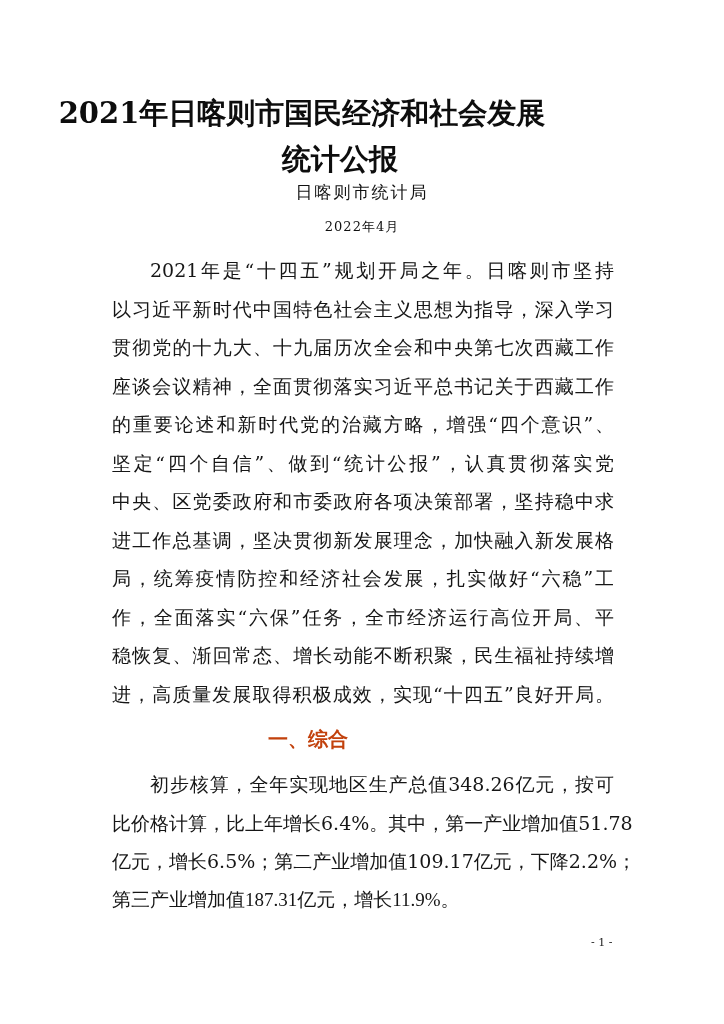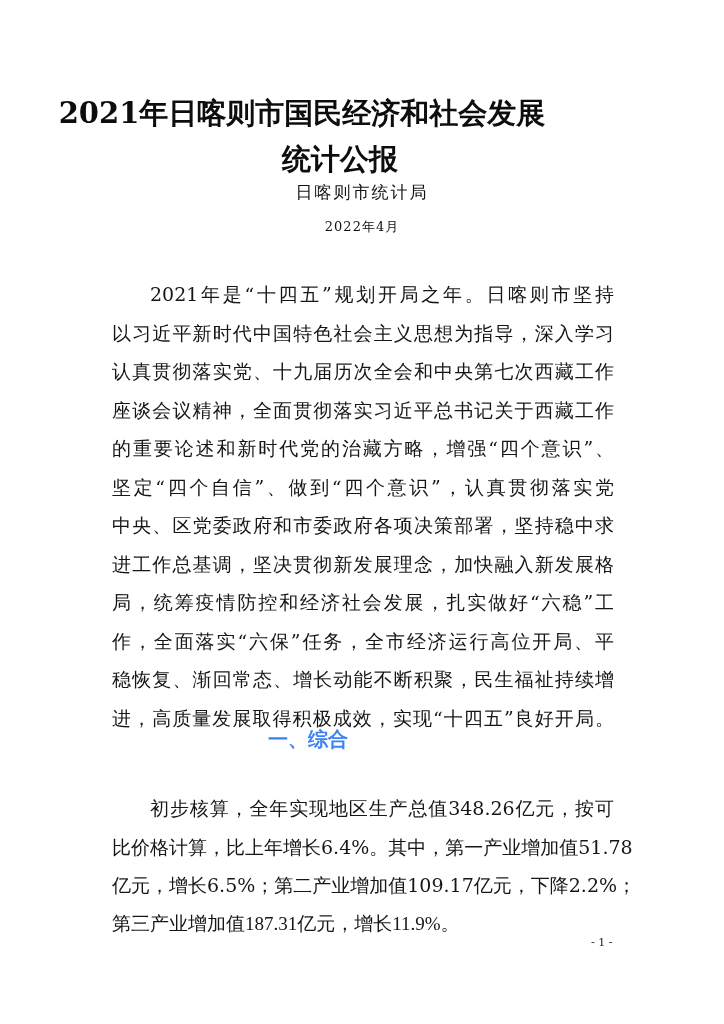--- a/index.html
+++ b/index.html
@@ -55,41 +55,40 @@
     .line {
       position: absolute;
       left: 112px;
       width: 502px;
       font-size: 19px;
       line-height: 24px;
       white-space: nowrap;
       text-align: justify;
       text-align-last: justify;
       color: #161616;
-      margin-top: 24px;
     }
     .line.indent {
       left: 150px;
       width: 464px;
     }
     .line.last {
       text-align-last: left;
       text-align: center;
       font-family: Liberation Serif, serif;
     }
     .section-head {
       position: absolute;
       left: 0; top: 726px;
       width: 616px;
       text-align: center;
       font-weight: bold;
       font-size: 20px;
       line-height: 26px;
       font-family: "DejaVu Sans", "Liberation Sans", sans-serif;
-      color: #3b82f6;
+      color: #c2410c;
     }
     .page-number {
       position: absolute;
       left: 591px; top: 936px;
       font-size: 11px;
       line-height: 14px;
       color: #222222;
     }
   </style>
 </head>
@@ -98,24 +97,24 @@
 <div class="page">
 
   <div class="title l1">2021年日喀则市国民经济和社会发展</div>
   <div class="title l2">统计公报</div>
   <div class="author">日喀则市统计局</div>
   <div class="date">2022年4月</div>
 
   <div>
     <div class="line indent" style="top:258px">2021年是“十四五”规划开局之年。日喀则市坚持</div>
     <div class="line" style="top:297px">以习近平新时代中国特色社会主义思想为指导，深入学习</div>
-    <div class="line" style="top:335px">认真贯彻落实党、十九届历次全会和中央第七次西藏工作</div>
+    <div class="line" style="top:335px">贯彻党的十九大、十九届历次全会和中央第七次西藏工作</div>
     <div class="line" style="top:374px">座谈会议精神，全面贯彻落实习近平总书记关于西藏工作</div>
     <div class="line" style="top:412px">的重要论述和新时代党的治藏方略，增强“四个意识”、</div>
-    <div class="line" style="top:451px">坚定“四个自信”、做到“四个意识”，认真贯彻落实党</div>
+    <div class="line" style="top:451px">坚定“四个自信”、做到“统计公报”，认真贯彻落实党</div>
     <div class="line" style="top:489px">中央、区党委政府和市委政府各项决策部署，坚持稳中求</div>
     <div class="line" style="top:528px">进工作总基调，坚决贯彻新发展理念，加快融入新发展格</div>
     <div class="line" style="top:566px">局，统筹疫情防控和经济社会发展，扎实做好“六稳”工</div>
     <div class="line" style="top:605px">作，全面落实“六保”任务，全市经济运行高位开局、平</div>
     <div class="line" style="top:643px">稳恢复、渐回常态、增长动能不断积聚，民生福祉持续增</div>
     <div class="line" style="top:682px">进，高质量发展取得积极成效，实现“十四五”良好开局。</div>
   </div>
 
   <div class="section-head">一、综合</div>
 

